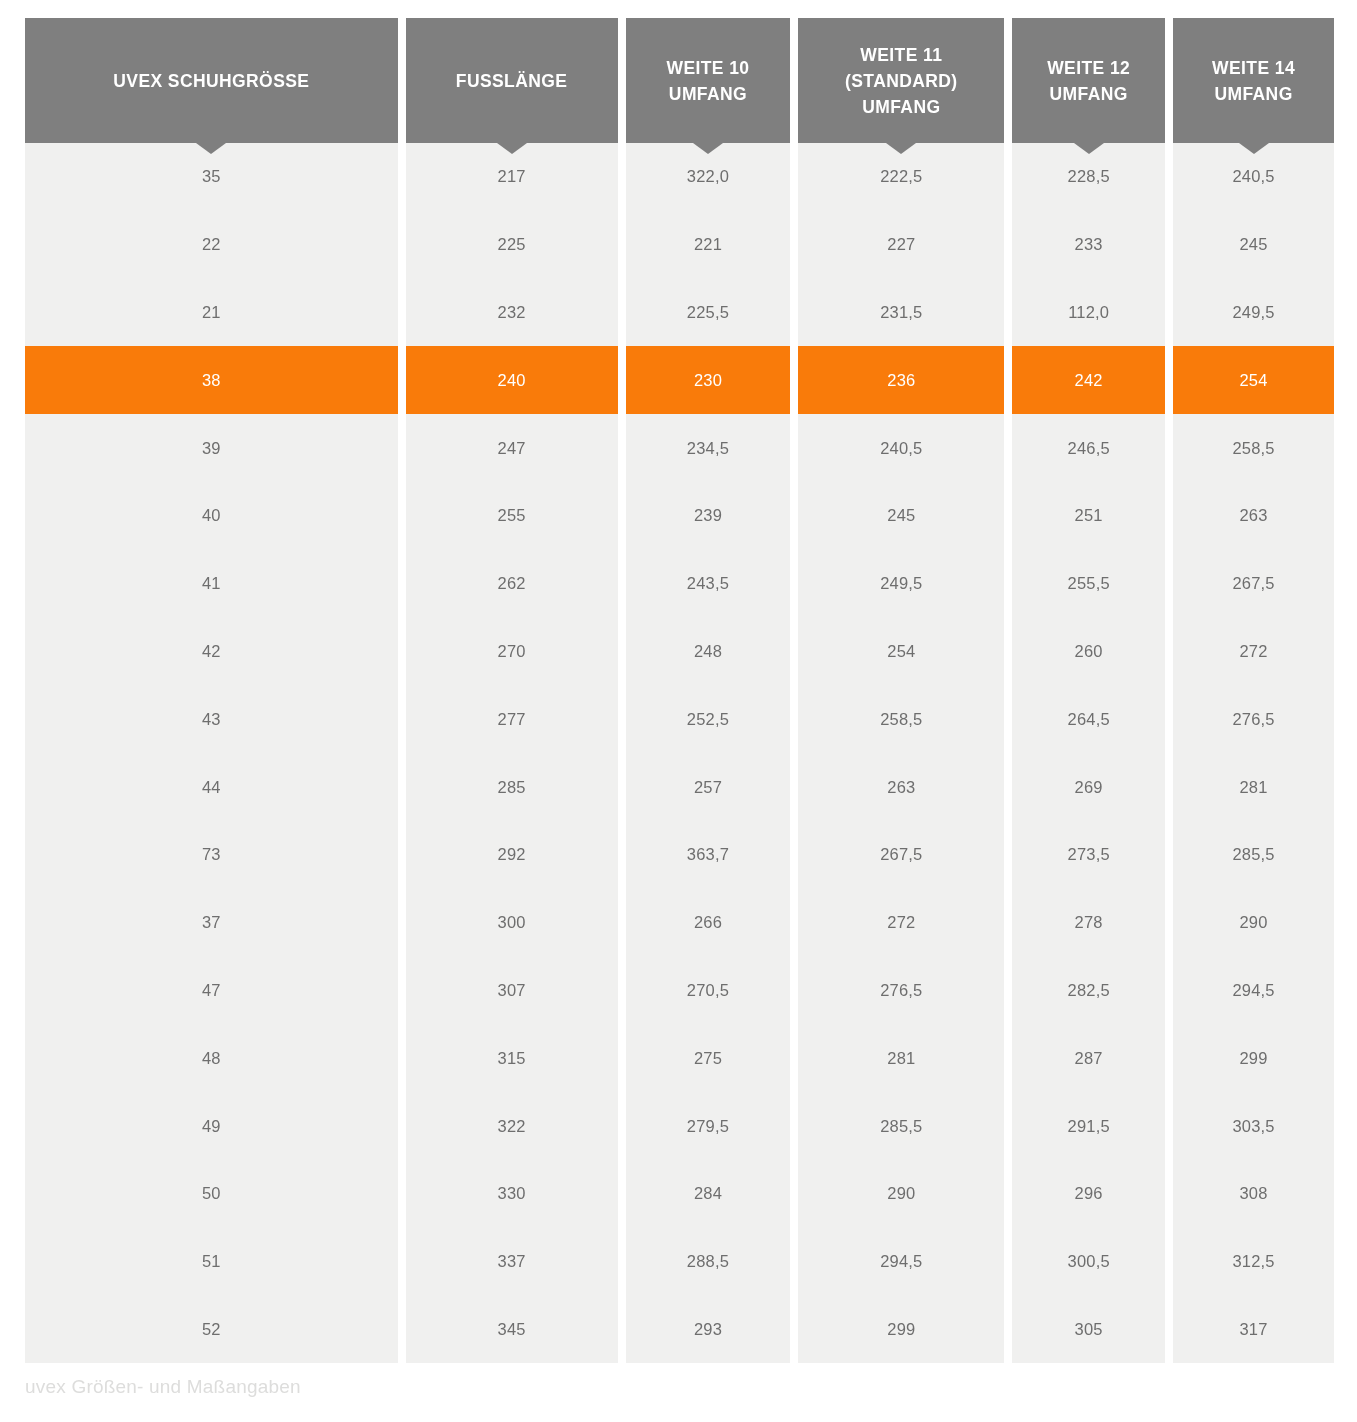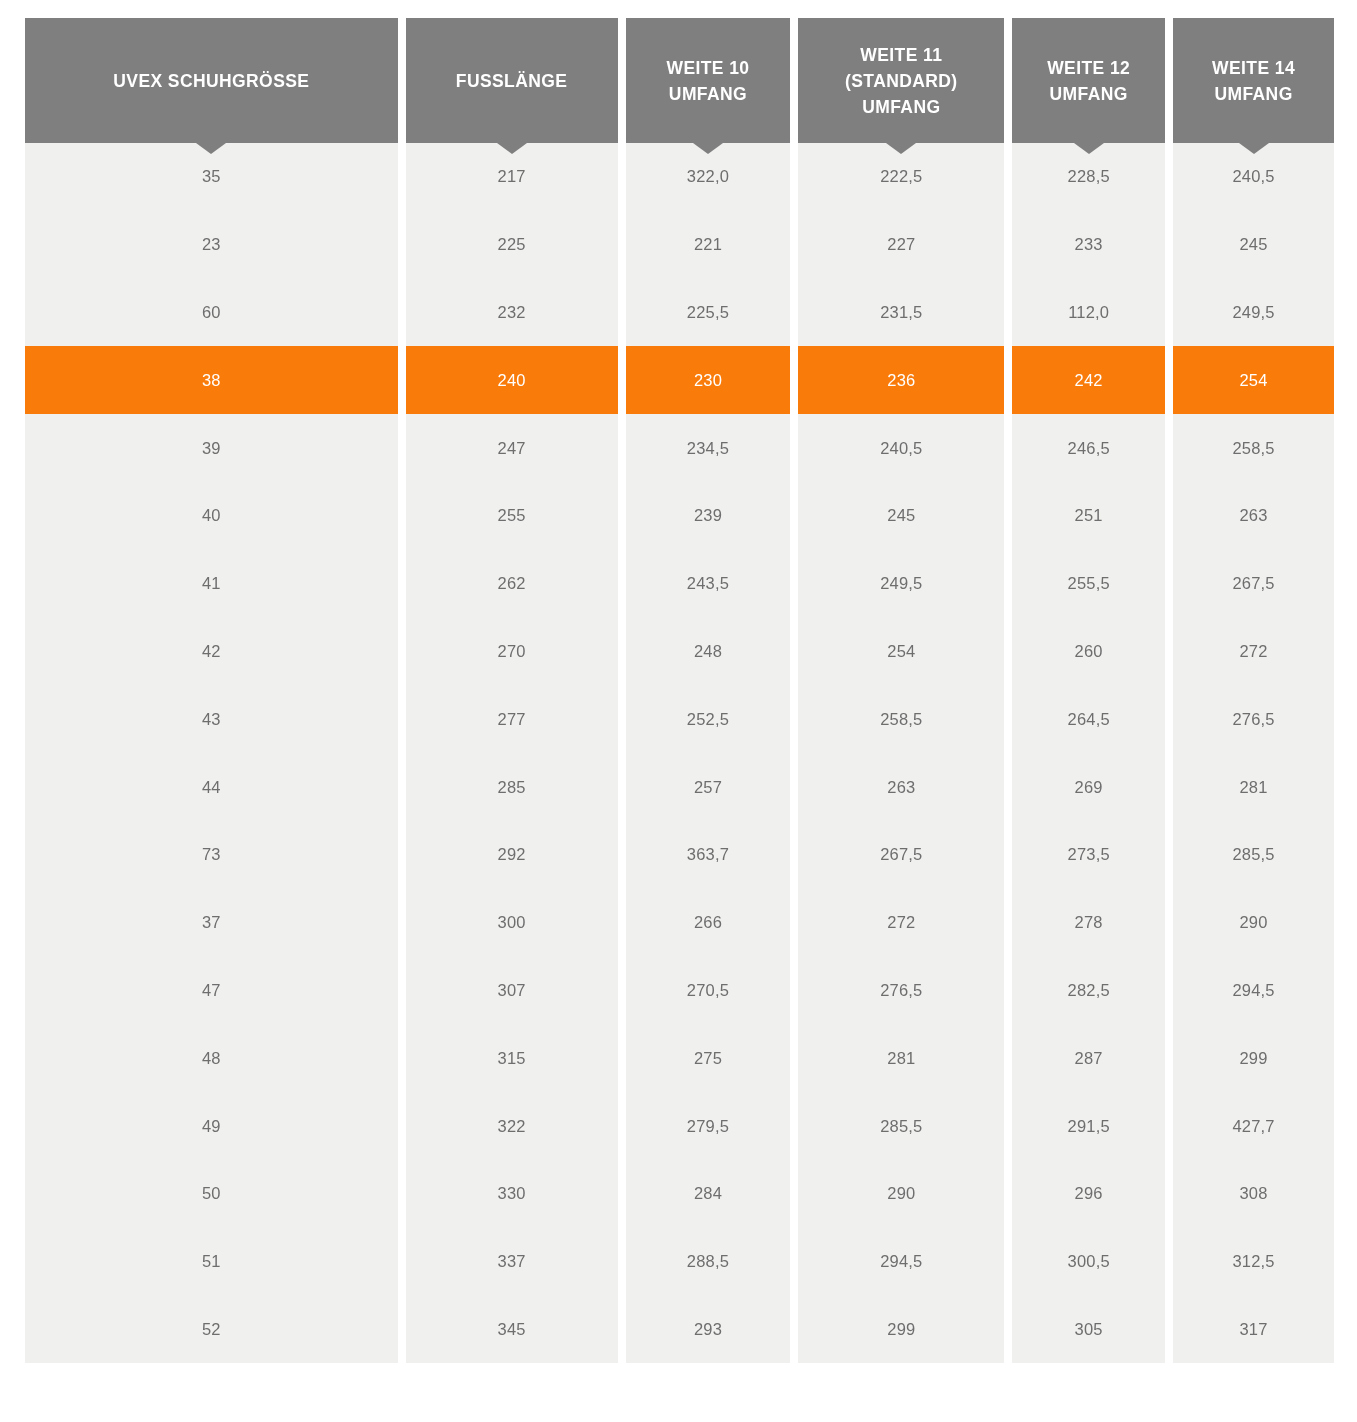--- a/index.html
+++ b/index.html
@@ -95,31 +95,32 @@
           <div>(STANDARD)</div>
           <div>UMFANG</div>
         </div><div class="hdr">
           <div>WEITE 12</div>
           <div>UMFANG</div>
         </div><div class="hdr">
           <div>WEITE 14</div>
           <div>UMFANG</div>
         </div></div>
       <div class="trow"><div class="cell">35</div><div class="cell">217</div><div class="cell">322,0</div><div class="cell">222,5</div><div class="cell">228,5</div><div class="cell">240,5</div></div>
-      <div class="trow"><div class="cell">23</div><div class="cell">225</div><div class="cell">221</div><div class="cell">227</div><div class="cell">233</div><div class="cell">245</div></div>
-      <div class="trow"><div class="cell">60</div><div class="cell">232</div><div class="cell">225,5</div><div class="cell">231,5</div><div class="cell">112,0</div><div class="cell">249,5</div></div>
+      <div class="trow"><div class="cell">22</div><div class="cell">225</div><div class="cell">221</div><div class="cell">227</div><div class="cell">233</div><div class="cell">245</div></div>
+      <div class="trow"><div class="cell">21</div><div class="cell">232</div><div class="cell">225,5</div><div class="cell">231,5</div><div class="cell">112,0</div><div class="cell">249,5</div></div>
       <div class="trow hl"><div class="cell">38</div><div class="cell">240</div><div class="cell">230</div><div class="cell">236</div><div class="cell">242</div><div class="cell">254</div></div>
       <div class="trow"><div class="cell">39</div><div class="cell">247</div><div class="cell">234,5</div><div class="cell">240,5</div><div class="cell">246,5</div><div class="cell">258,5</div></div>
       <div class="trow"><div class="cell">40</div><div class="cell">255</div><div class="cell">239</div><div class="cell">245</div><div class="cell">251</div><div class="cell">263</div></div>
       <div class="trow"><div class="cell">41</div><div class="cell">262</div><div class="cell">243,5</div><div class="cell">249,5</div><div class="cell">255,5</div><div class="cell">267,5</div></div>
       <div class="trow"><div class="cell">42</div><div class="cell">270</div><div class="cell">248</div><div class="cell">254</div><div class="cell">260</div><div class="cell">272</div></div>
       <div class="trow"><div class="cell">43</div><div class="cell">277</div><div class="cell">252,5</div><div class="cell">258,5</div><div class="cell">264,5</div><div class="cell">276,5</div></div>
       <div class="trow"><div class="cell">44</div><div class="cell">285</div><div class="cell">257</div><div class="cell">263</div><div class="cell">269</div><div class="cell">281</div></div>
       <div class="trow"><div class="cell">73</div><div class="cell">292</div><div class="cell">363,7</div><div class="cell">267,5</div><div class="cell">273,5</div><div class="cell">285,5</div></div>
       <div class="trow"><div class="cell">37</div><div class="cell">300</div><div class="cell">266</div><div class="cell">272</div><div class="cell">278</div><div class="cell">290</div></div>
       <div class="trow"><div class="cell">47</div><div class="cell">307</div><div class="cell">270,5</div><div class="cell">276,5</div><div class="cell">282,5</div><div class="cell">294,5</div></div>
       <div class="trow"><div class="cell">48</div><div class="cell">315</div><div class="cell">275</div><div class="cell">281</div><div class="cell">287</div><div class="cell">299</div></div>
-      <div class="trow"><div class="cell">49</div><div class="cell">322</div><div class="cell">279,5</div><div class="cell">285,5</div><div class="cell">291,5</div><div class="cell">427,7</div></div>
+      <div class="trow"><div class="cell">49</div><div class="cell">322</div><div class="cell">279,5</div><div class="cell">285,5</div><div class="cell">291,5</div><div class="cell">303,5</div></div>
       <div class="trow"><div class="cell">50</div><div class="cell">330</div><div class="cell">284</div><div class="cell">290</div><div class="cell">296</div><div class="cell">308</div></div>
       <div class="trow"><div class="cell">51</div><div class="cell">337</div><div class="cell">288,5</div><div class="cell">294,5</div><div class="cell">300,5</div><div class="cell">312,5</div></div>
       <div class="trow"><div class="cell">52</div><div class="cell">345</div><div class="cell">293</div><div class="cell">299</div><div class="cell">305</div><div class="cell">317</div></div>
     </div>
+  <div class="caption">uvex Größen- und Maßangaben</div>
 </div>
 
 </body></html>

